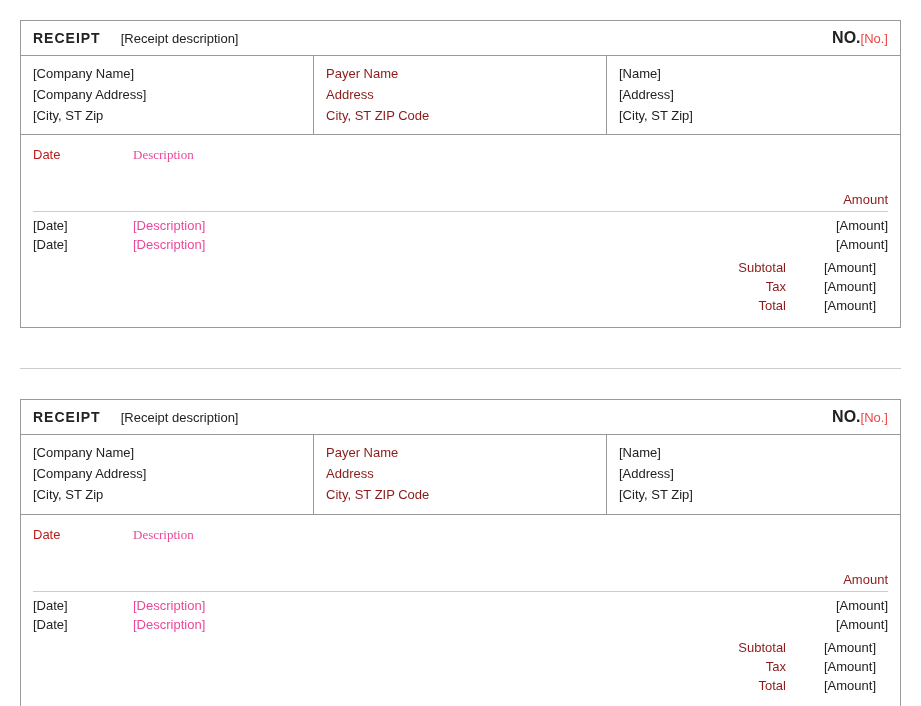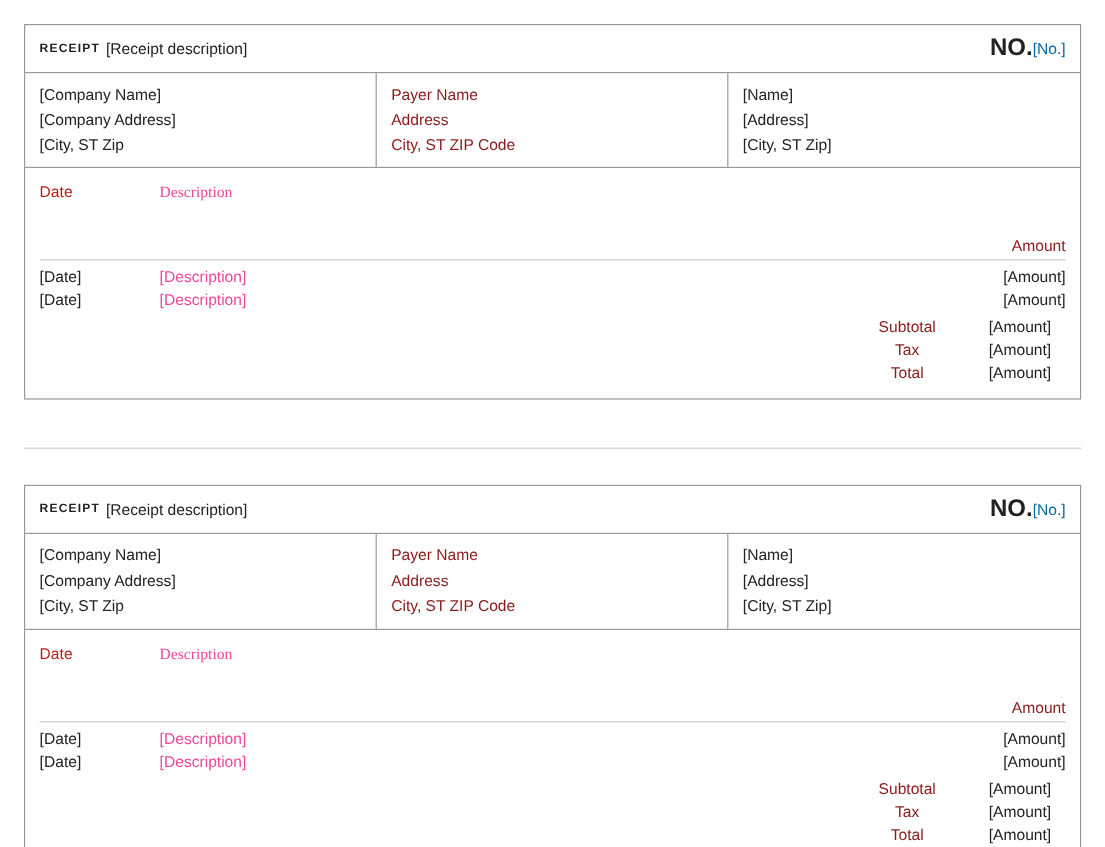--- a/index.html
+++ b/index.html
@@ -28,39 +28,39 @@
 
     .receipt-header {
       display: flex;
       align-items: center;
       padding: 8px 12px;
       border-bottom: 1px solid #999;
     }
 
     .receipt-title {
       font-weight: bold;
-      font-size: 10px;
+      font-size: 14px;
       letter-spacing: 1px;
-      margin-right: 5px;
+      margin-right: 20px;
       text-align: right;
     }
 
     .receipt-description {
       flex: 1;
       color: #222;
     }
 
     .receipt-no-label {
       font-weight: bold;
-      font-size: 20px;
+      font-size: 16px;
       color: #222;
     }
 
     .receipt-no-value {
-      color: #0369a1;
+      color: #ef4444;
     }
 
     .info-row {
       display: grid;
       grid-template-columns: 1fr 1fr 1fr;
       border-bottom: 1px solid #999;
     }
 
     .info-cell {
       padding: 8px 12px;
@@ -132,21 +132,21 @@
 
     .total-row {
       display: flex;
       justify-content: flex-end;
       gap: 20px;
       padding: 2px 0;
     }
 
     .total-label {
       color: #8b1a1a;
-      text-align: center;
+      text-align: right;
       min-width: 60px;
     }
 
     .total-value {
       color: #222;
       min-width: 70px;
       text-align: right;
     }
 
     .receipt-divider {

